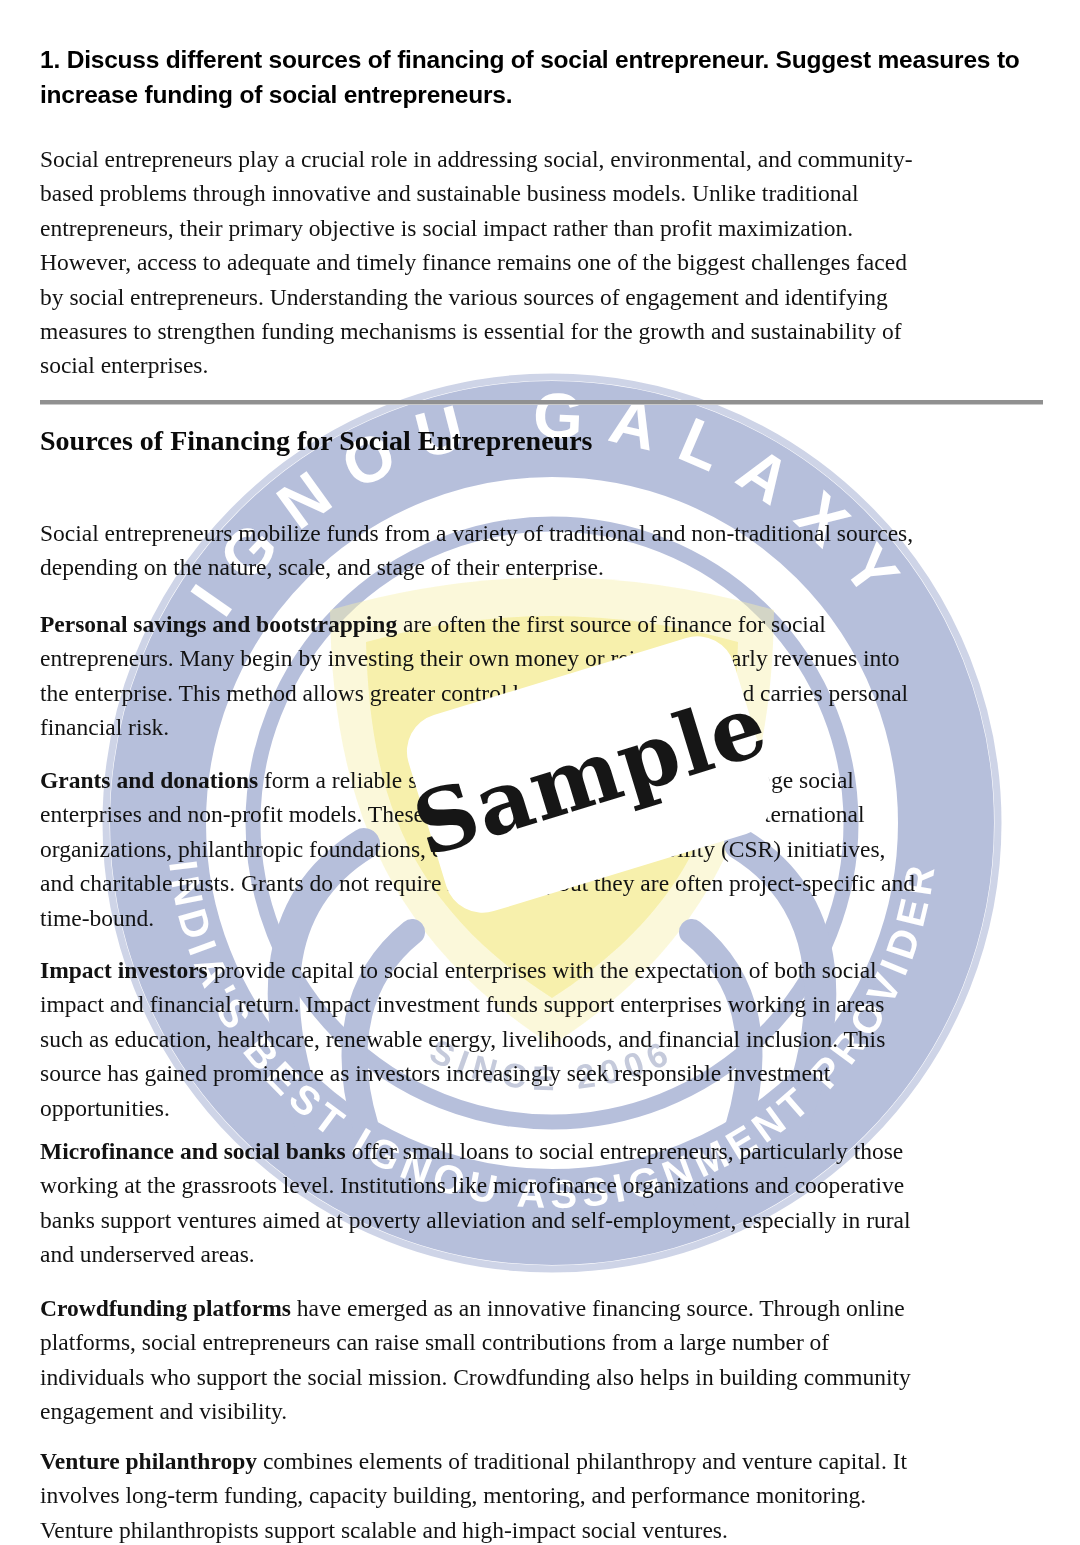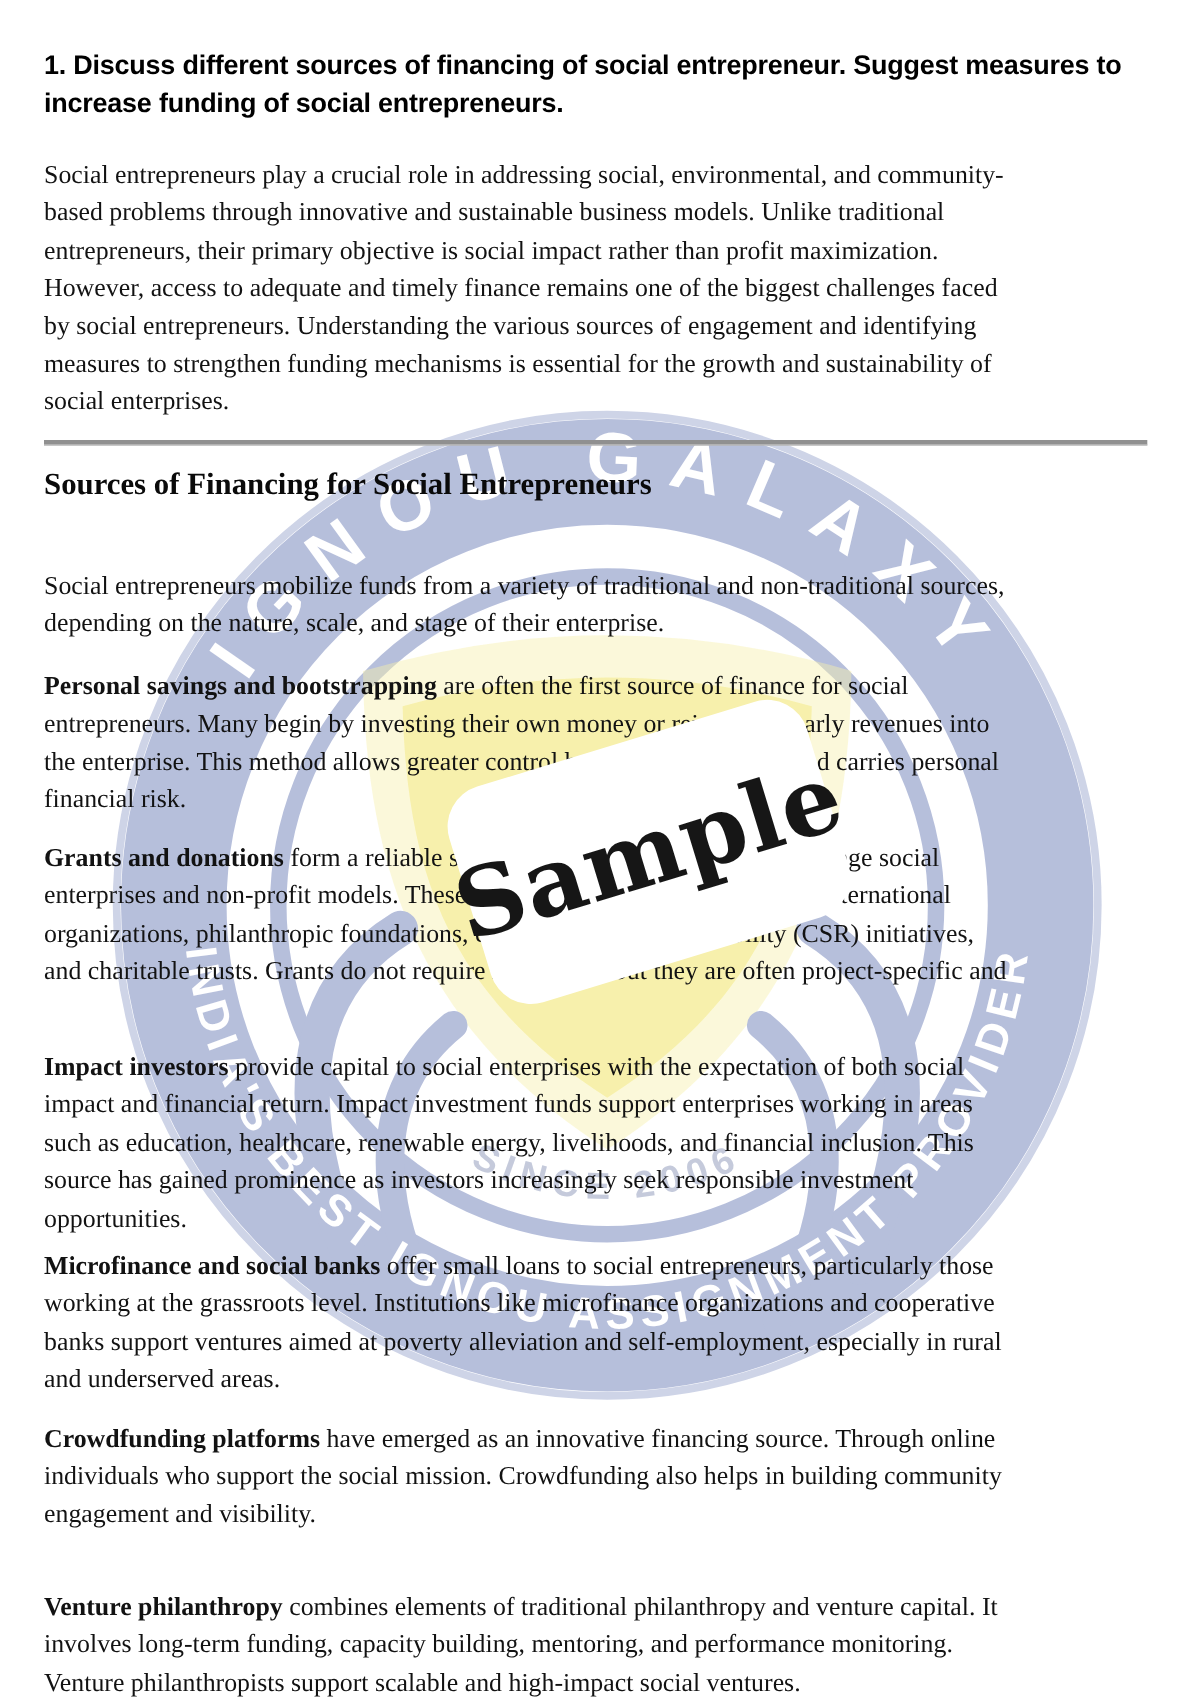--- a/index.html
+++ b/index.html
@@ -147,39 +147,41 @@
         <div class="tline">entrepreneurs. Many begin by investing their own money or reinvesting early revenues into</div>
         <div class="tline">the enterprise. This method allows greater control but is limited in scale and carries personal</div>
         <div class="tline">financial risk.</div>
       </div>
 
     <div class="block body-para" id="p-grants">
         <div class="tline"><b>Grants and donations</b><span> form a reliable source of funding, mainly for early-stage social</span></div>
         <div class="tline">enterprises and non-profit models. These are often issued by governments, international</div>
         <div class="tline">organizations, philanthropic foundations, corporate social responsibility (CSR) initiatives,</div>
         <div class="tline">and charitable trusts. Grants do not require repayment, but they are often project-specific and</div>
+        <div class="tline">time-bound.</div>
       </div>
 
     <div class="block body-para" id="p-impact">
         <div class="tline"><b>Impact investors</b><span> provide capital to social enterprises with the expectation of both social</span></div>
         <div class="tline">impact and financial return. Impact investment funds support enterprises working in areas</div>
         <div class="tline">such as education, healthcare, renewable energy, livelihoods, and financial inclusion. This</div>
         <div class="tline">source has gained prominence as investors increasingly seek responsible investment</div>
         <div class="tline">opportunities.</div>
       </div>
 
     <div class="block body-para" id="p-micro">
         <div class="tline"><b>Microfinance and social banks</b><span> offer small loans to social entrepreneurs, particularly those</span></div>
         <div class="tline">working at the grassroots level. Institutions like microfinance organizations and cooperative</div>
         <div class="tline">banks support ventures aimed at poverty alleviation and self-employment, especially in rural</div>
         <div class="tline">and underserved areas.</div>
       </div>
 
     <div class="block body-para" id="p-crowd">
         <div class="tline"><b>Crowdfunding platforms</b><span> have emerged as an innovative financing source. Through online</span></div>
+        <div class="tline">platforms, social entrepreneurs can raise small contributions from a large number of</div>
         <div class="tline">individuals who support the social mission. Crowdfunding also helps in building community</div>
         <div class="tline">engagement and visibility.</div>
       </div>
 
     <div class="block body-para" id="p-venture">
         <div class="tline"><b>Venture philanthropy</b><span> combines elements of traditional philanthropy and venture capital. It</span></div>
         <div class="tline">involves long-term funding, capacity building, mentoring, and performance monitoring.</div>
         <div class="tline">Venture philanthropists support scalable and high-impact social ventures.</div>
       </div>
   </div>

